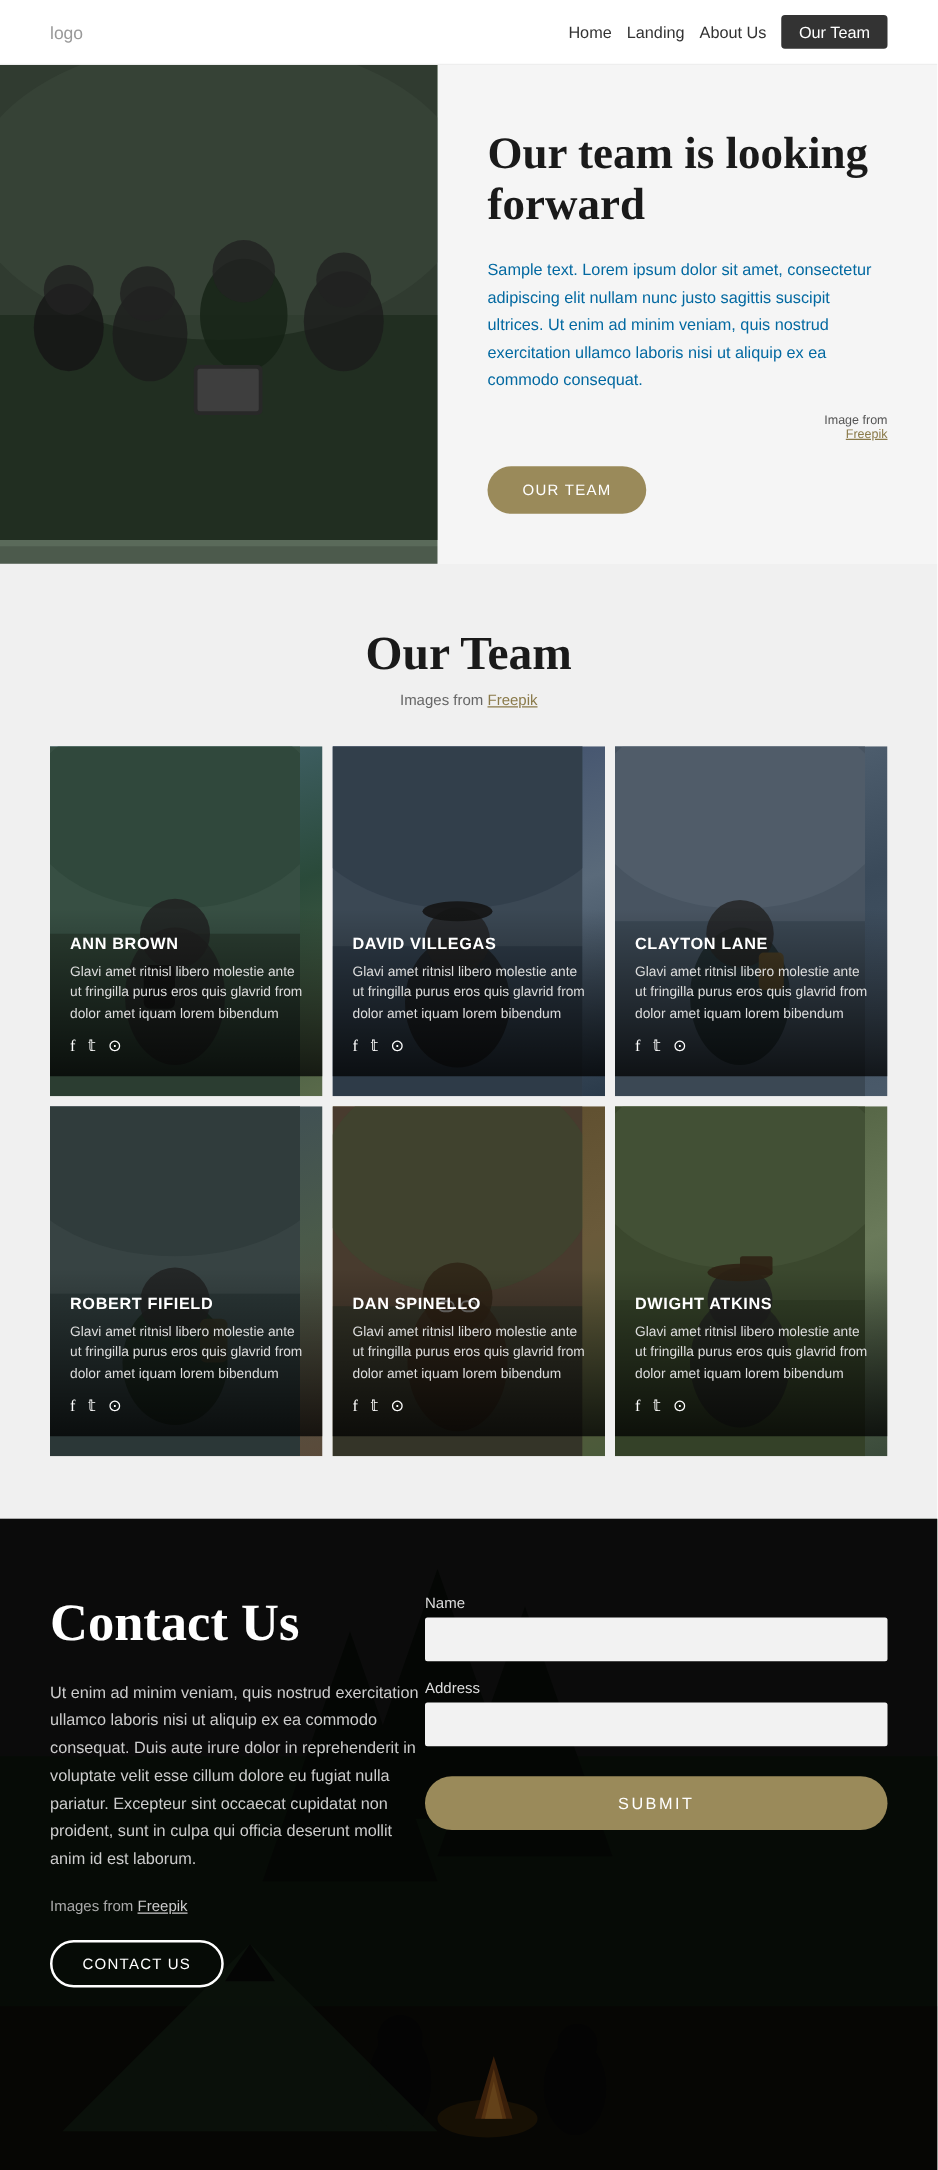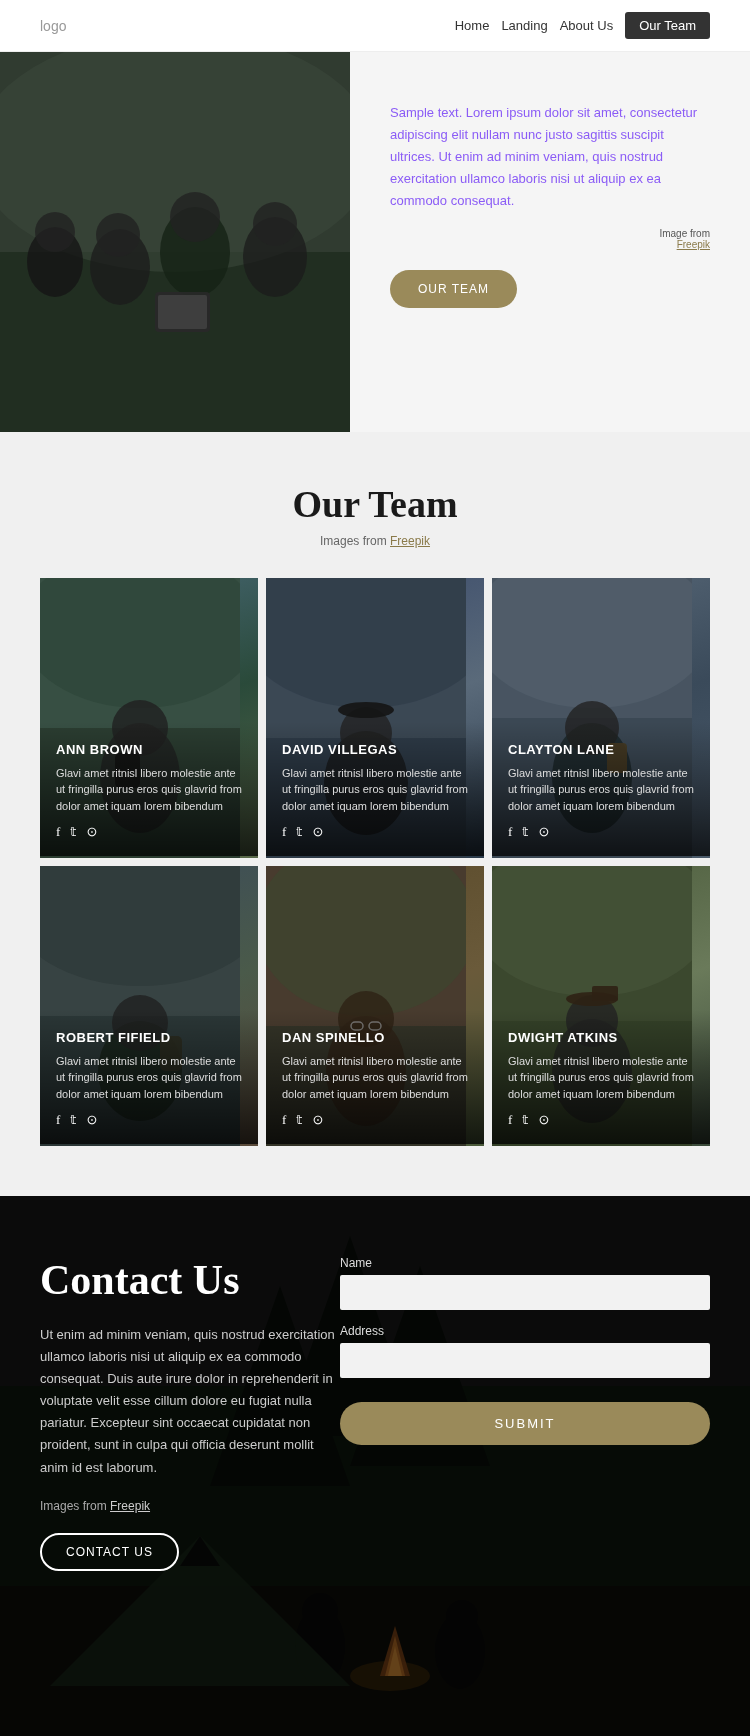--- a/index.html
+++ b/index.html
@@ -38,21 +38,21 @@
       width: 100%; height: 100%;
       background: rgba(0,0,0,0.15);
     }
     .hero-content {
       padding: 50px 40px 40px 40px; flex: 1;
     }
     .hero-title {
       font-size: 36px; font-weight: 700; line-height: 1.15; color: #1a1a1a; margin-bottom: 20px;
     }
     .hero-text {
-      font-size: 13px; color: #8b5cf6; line-height: 1.7; margin-bottom: 16px; font-family: Arial, sans-serif;
+      font-size: 13px; color: #0369a1; line-height: 1.7; margin-bottom: 16px; font-family: Arial, sans-serif;
     }
     .hero-source { font-size: 10px; color: #555; font-family: Arial, sans-serif; text-align: right; }
     .hero-source a { color: #8a7a4a; text-decoration: underline; }
     .hero-btn {
       display: inline-block; margin-top: 20px;
       background: #9a8a5a; color: #fff; padding: 12px 28px;
       border-radius: 25px; font-size: 12px; letter-spacing: 1px;
       font-family: Arial, sans-serif; cursor: pointer; border: none;
       text-transform: uppercase;
     }
@@ -73,21 +73,21 @@
     }
     .team-card {
       position: relative; height: 280px; overflow: hidden;
       background: #555;
     }
     .team-card-bg {
       width: 100%; height: 100%;
       background-size: cover; background-position: center;
     }
     .team-card-overlay {
-      position: absolute; bottom: 2px; left: 0; right: 0;
+      position: absolute; bottom: 16px; left: 0; right: 0;
       background: linear-gradient(to top, rgba(0,0,0,0.75) 0%, rgba(0,0,0,0.3) 60%, transparent 100%);
       padding: 20px 16px 16px;
       color: #fff;
     }
     .team-card-name {
       font-size: 13px; font-weight: 700; letter-spacing: 0.5px;
       margin-bottom: 8px; font-family: Arial, sans-serif; text-transform: uppercase;
     }
     .team-card-desc {
       font-size: 11px; line-height: 1.5; color: #ddd;
@@ -198,20 +198,21 @@
         <circle cx="275" cy="172" r="22" fill="#2a2a2a" opacity="0.8"></circle>
 
         <rect x="155" y="240" width="55" height="40" rx="4" fill="#333" opacity="0.9"></rect>
         <rect x="158" y="243" width="49" height="34" rx="2" fill="#555" opacity="0.8"></rect>
 
         <rect width="350" height="380" fill="rgba(0,0,0,0.2)"></rect>
       </svg>
     </div>
   </div>
   <div class="hero-content">
+    <h1 class="hero-title">Our team is looking forward</h1>
     <p class="hero-text">Sample text. Lorem ipsum dolor sit amet, consectetur adipiscing elit nullam nunc justo sagittis suscipit ultrices. Ut enim ad minim veniam, quis nostrud exercitation ullamco laboris nisi ut aliquip ex ea commodo consequat.</p>
     <div class="hero-source">
       <span>Image from</span>
       <br>
       <a href="#">Freepik</a>
     </div>
     <button class="hero-btn">OUR TEAM</button>
   </div>
 </section>
 

